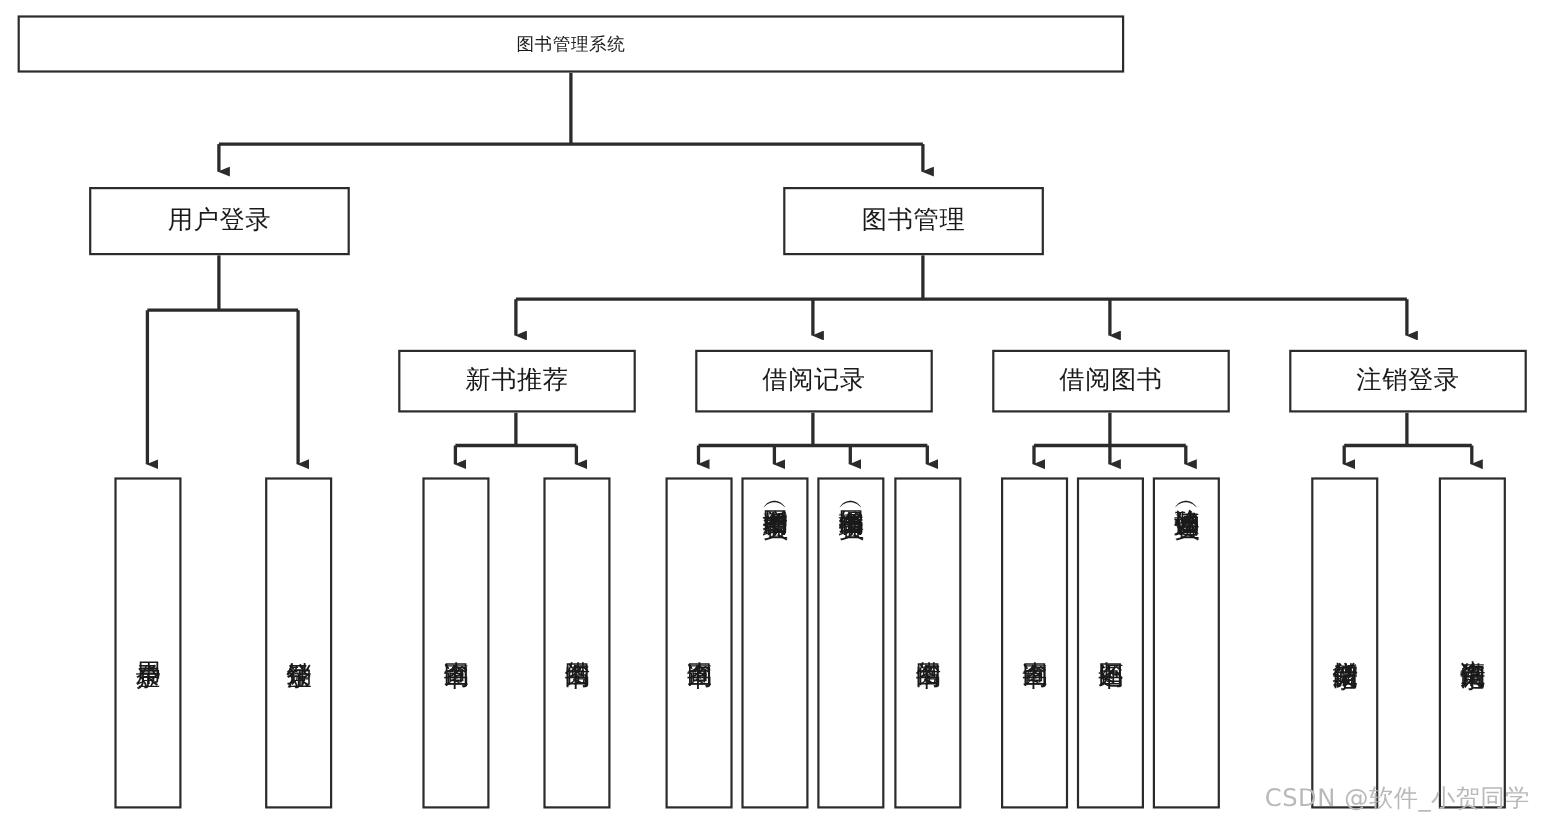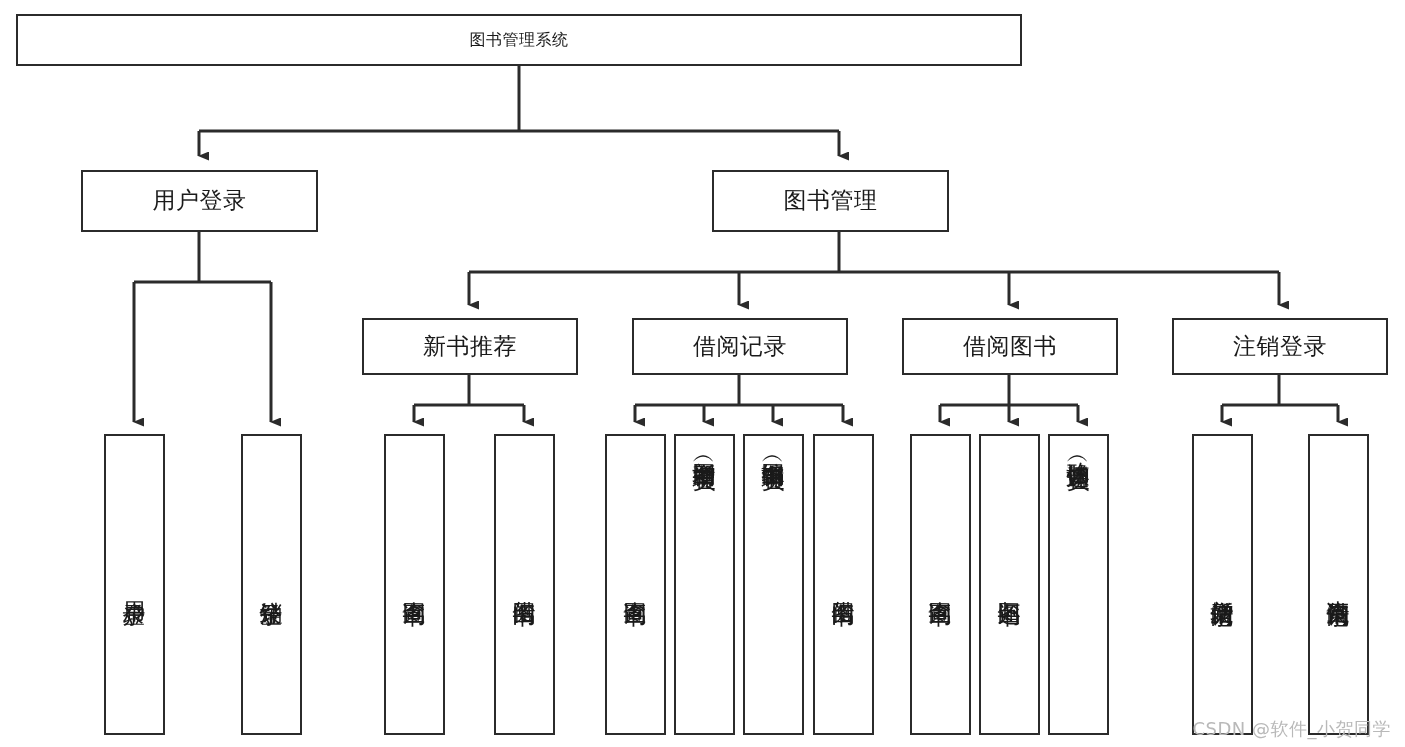--- a/index.html
+++ b/index.html
@@ -63,21 +63,21 @@
     margin: 0 auto;
   }
   .node-vertical.center-v {
     align-items: center;
     padding-top: 0;
   }
   #watermark {
     position: absolute;
     right: 14px;
     bottom: 6px;
-    font-size: 18px;
+    font-size: 22px;
     color: #b9b9b9;
     letter-spacing: 0.5px;
     white-space: nowrap;
     user-select: none;
   }
 </style>
 </head>
 <body>
 
 <div id="diagram-root">

